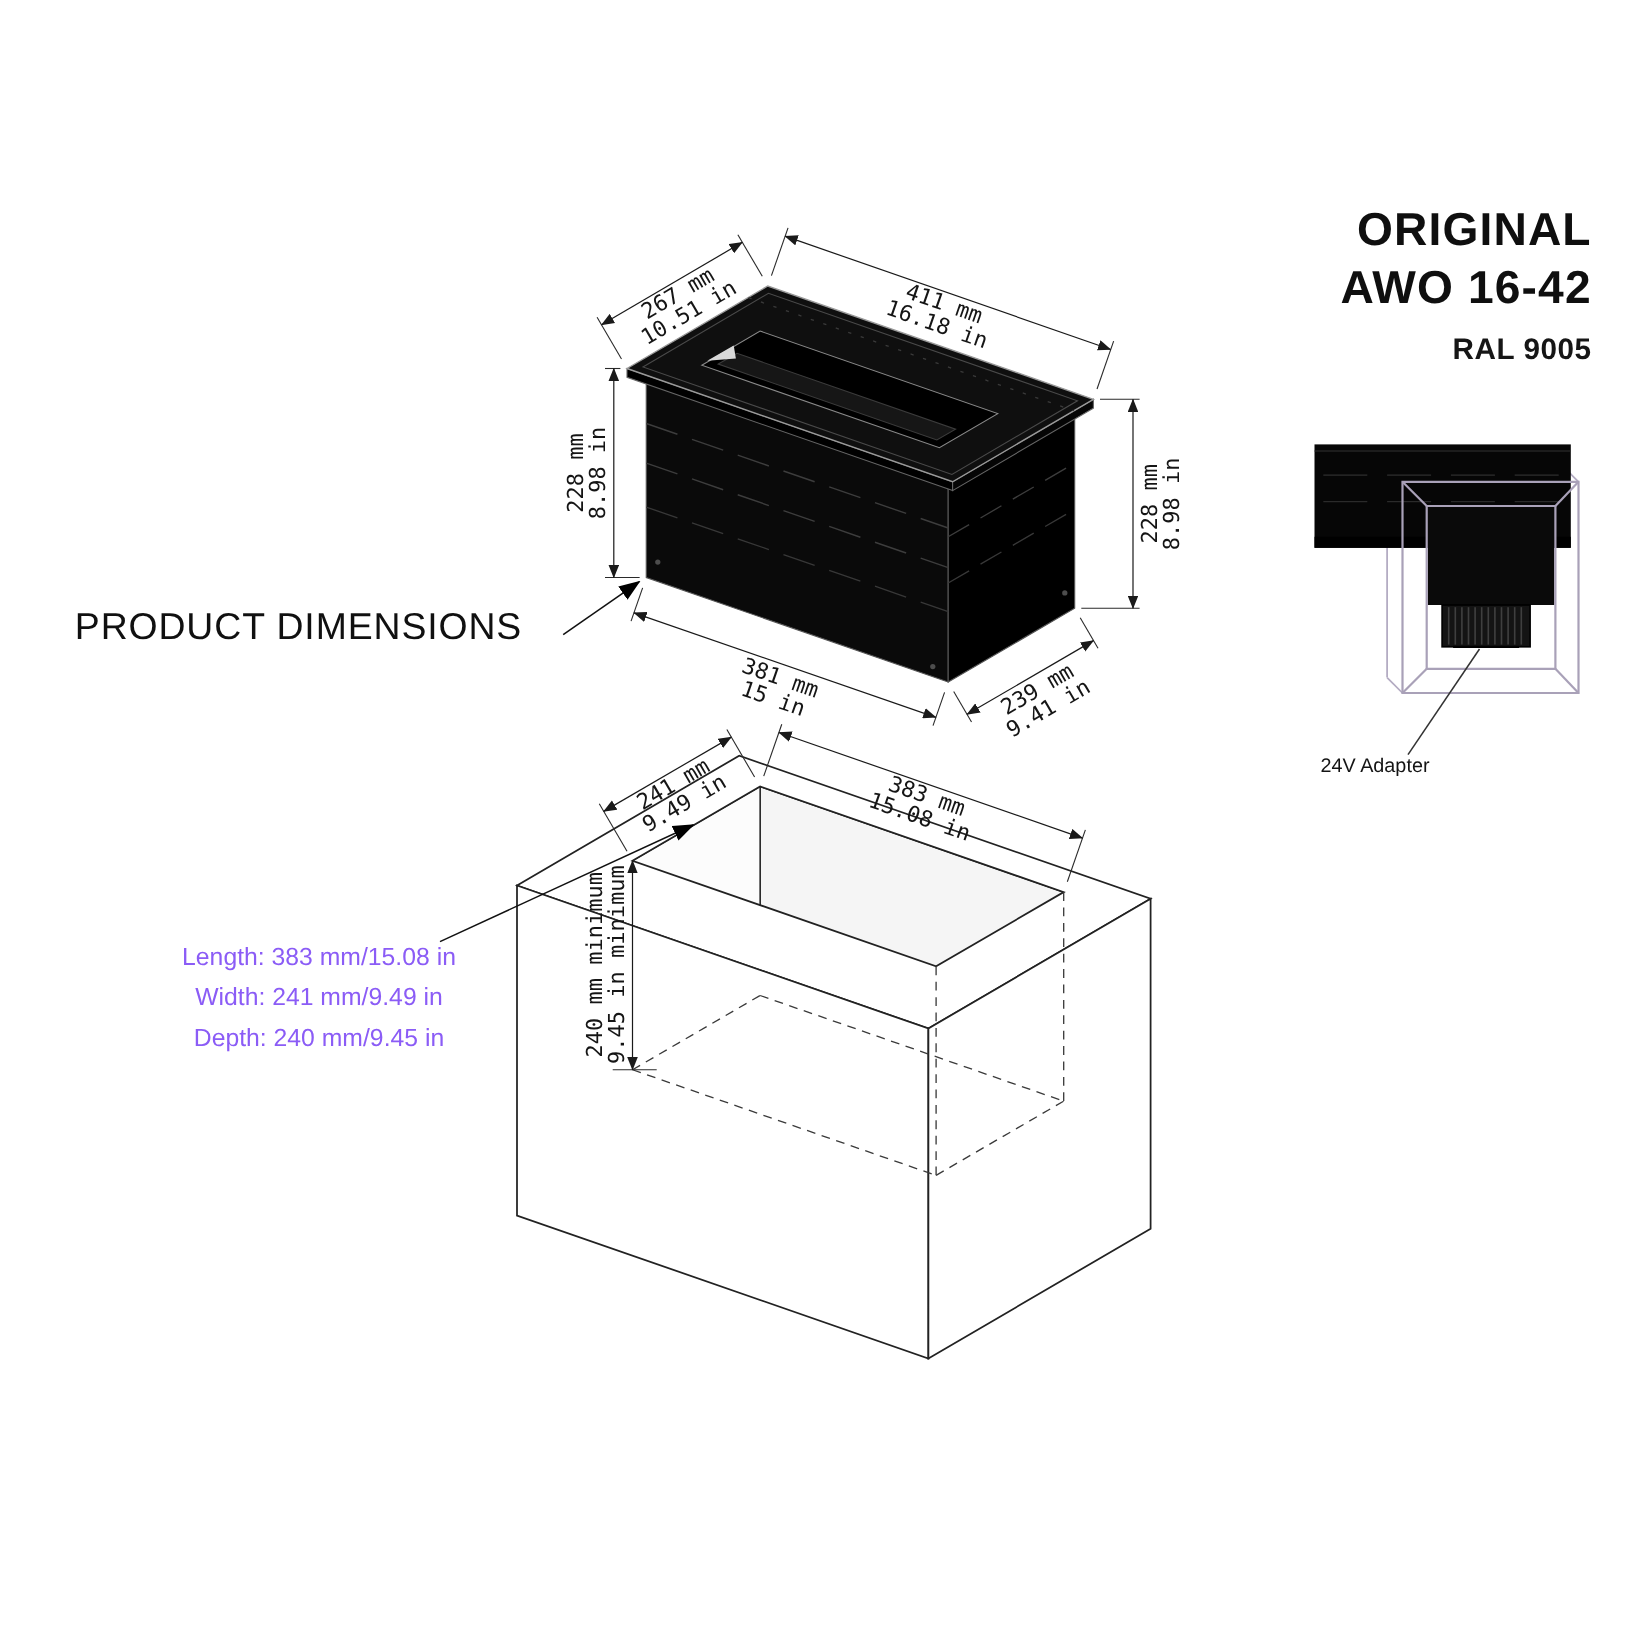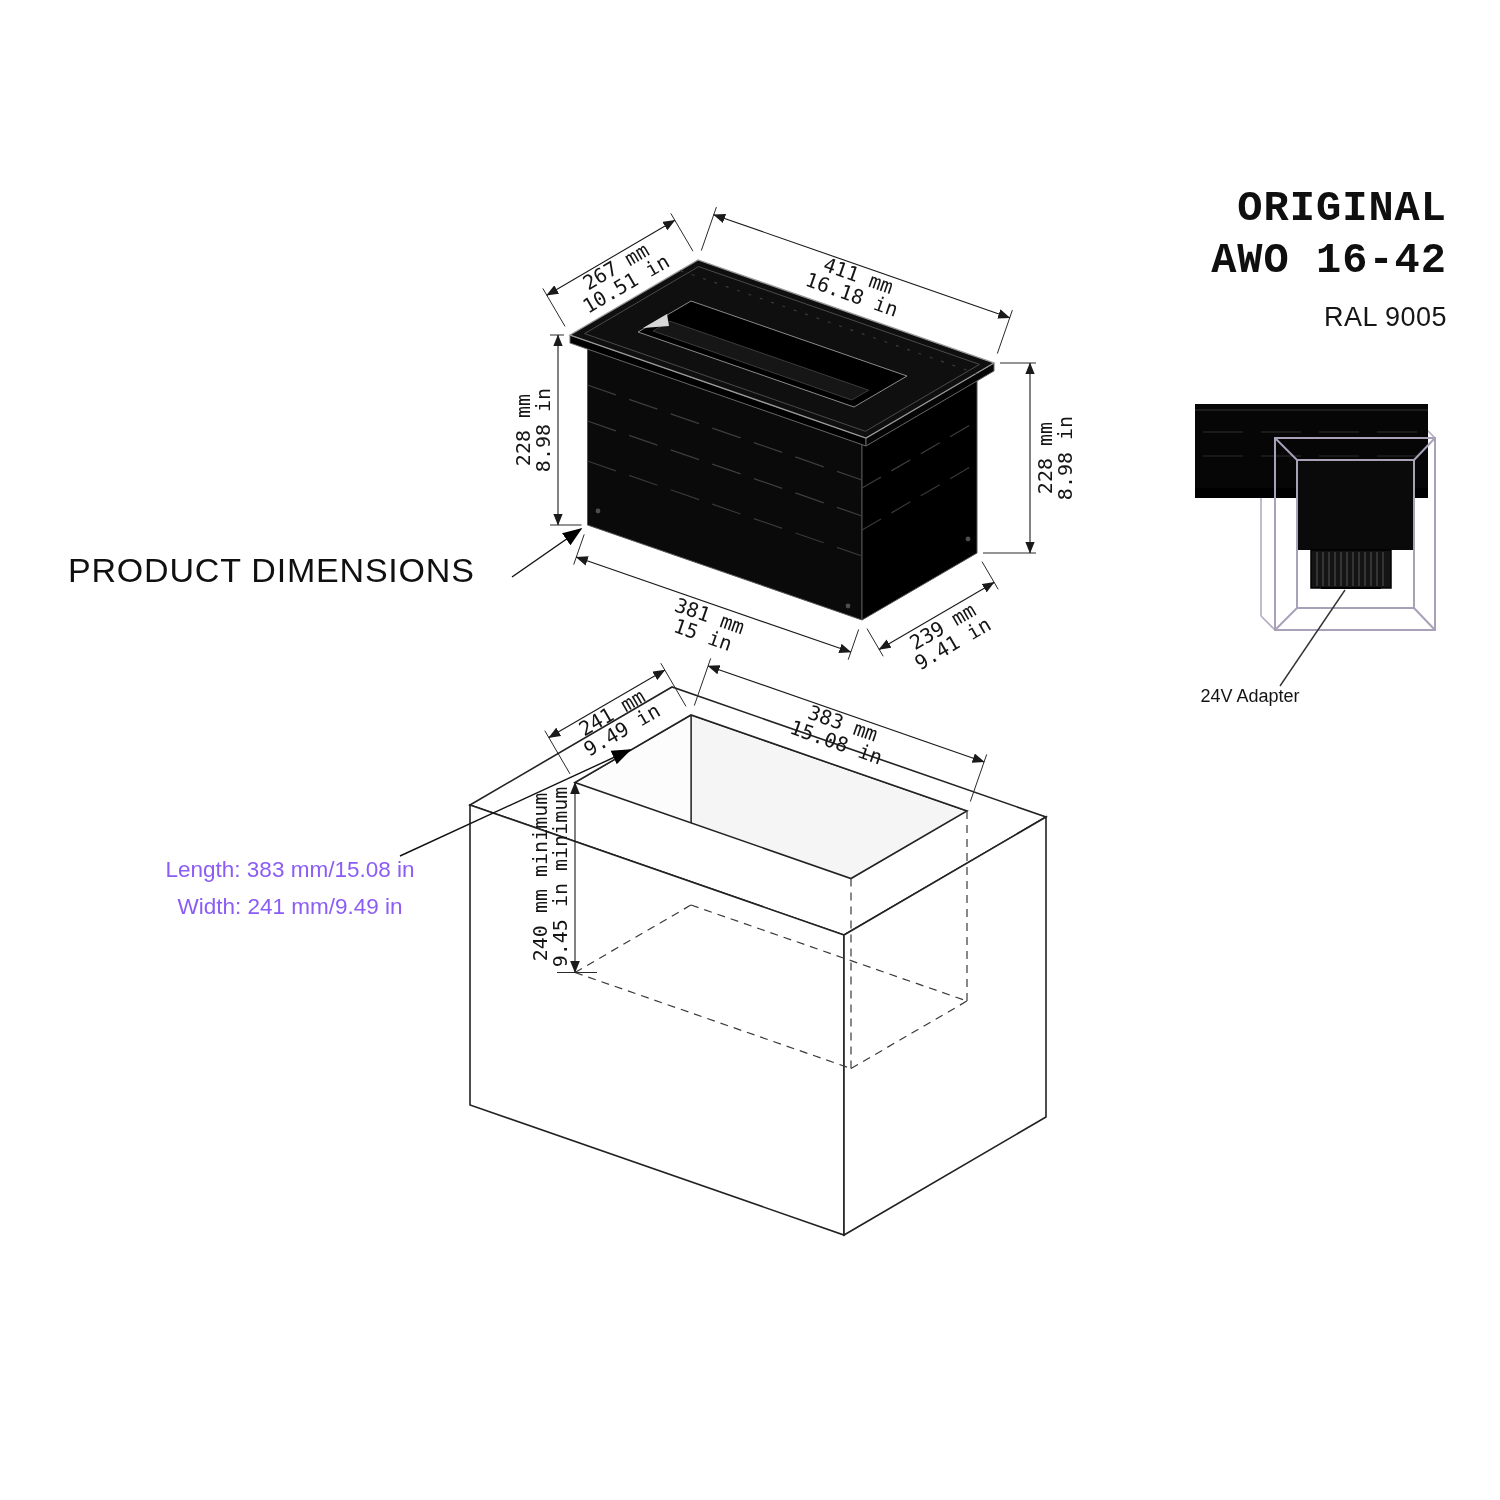--- a/index.html
+++ b/index.html
@@ -1,22 +1,22 @@
 <!DOCTYPE html>
 <html><head>
 <meta charset="utf-8">
 <style>
   html,body{margin:0;padding:0;background:#fff;}
   .canvas{position:relative;width:1500px;height:1500px;background:#ffffff;
           font-family:"Liberation Sans",sans-serif;color:#111;overflow:hidden;}
   .canvas svg{position:absolute;left:0;top:0;}
   .abs{position:absolute;}
   .title-block{right:53px;top:183px;text-align:right;line-height:52px;}
-  .title-line{font-size:42px;font-weight:700;letter-spacing:1px;color:#0f0f0f;font-family:Liberation Mono, monospace;}
-  .title-sub{font-size:27px;font-weight:400;margin-top:4px;letter-spacing:0.5px;color:#161616;}
+  .title-line{font-size:42px;font-weight:700;letter-spacing:1px;color:#0f0f0f;}
+  .title-sub{font-size:27px;font-weight:700;margin-top:4px;letter-spacing:0.5px;color:#161616;}
   .label-large{font-size:34px;letter-spacing:0.8px;color:#101010;}
   .product-label{left:68px;top:551px;}
   .housing-block{left:10px;top:838px;width:560px;text-align:center;}
   .housing-title{font-size:34px;letter-spacing:0.8px;color:#101010;}
   .housing-specs{margin-top:13px;font-size:22.5px;line-height:37px;color:#8b5cf6;}
   .adapter-label{left:1165px;top:686px;width:170px;text-align:center;font-size:18px;color:#141414;}
   .dimtxt{font-family:"DejaVu Sans Mono","Liberation Mono",monospace;font-size:20px;fill:#151515;text-anchor:middle;}
   .dln{stroke:#1a1a1a;stroke-width:1.1;fill:none;}
   .ext{stroke:#2a2a2a;stroke-width:1;fill:none;}
   .hid{stroke:#3a3a3a;stroke-width:1.2;fill:none;stroke-dasharray:8 6;}
@@ -229,18 +229,19 @@
   <div class="title-line">AWO 16-42</div>
   <div class="title-sub">RAL 9005</div>
 </div>
 
 <div class="abs label-large product-label">PRODUCT DIMENSIONS</div>
 
 <div class="abs housing-block">
   <div class="housing-specs">
     <div>Length: 383 mm/15.08 in</div>
     <div>Width: 241 mm/9.49 in</div>
+    <div>Depth: 240 mm/9.45 in</div>
   </div>
 </div>
 
 <div class="abs adapter-label">24V Adapter</div>
 
 </div>
 
 </body></html>

